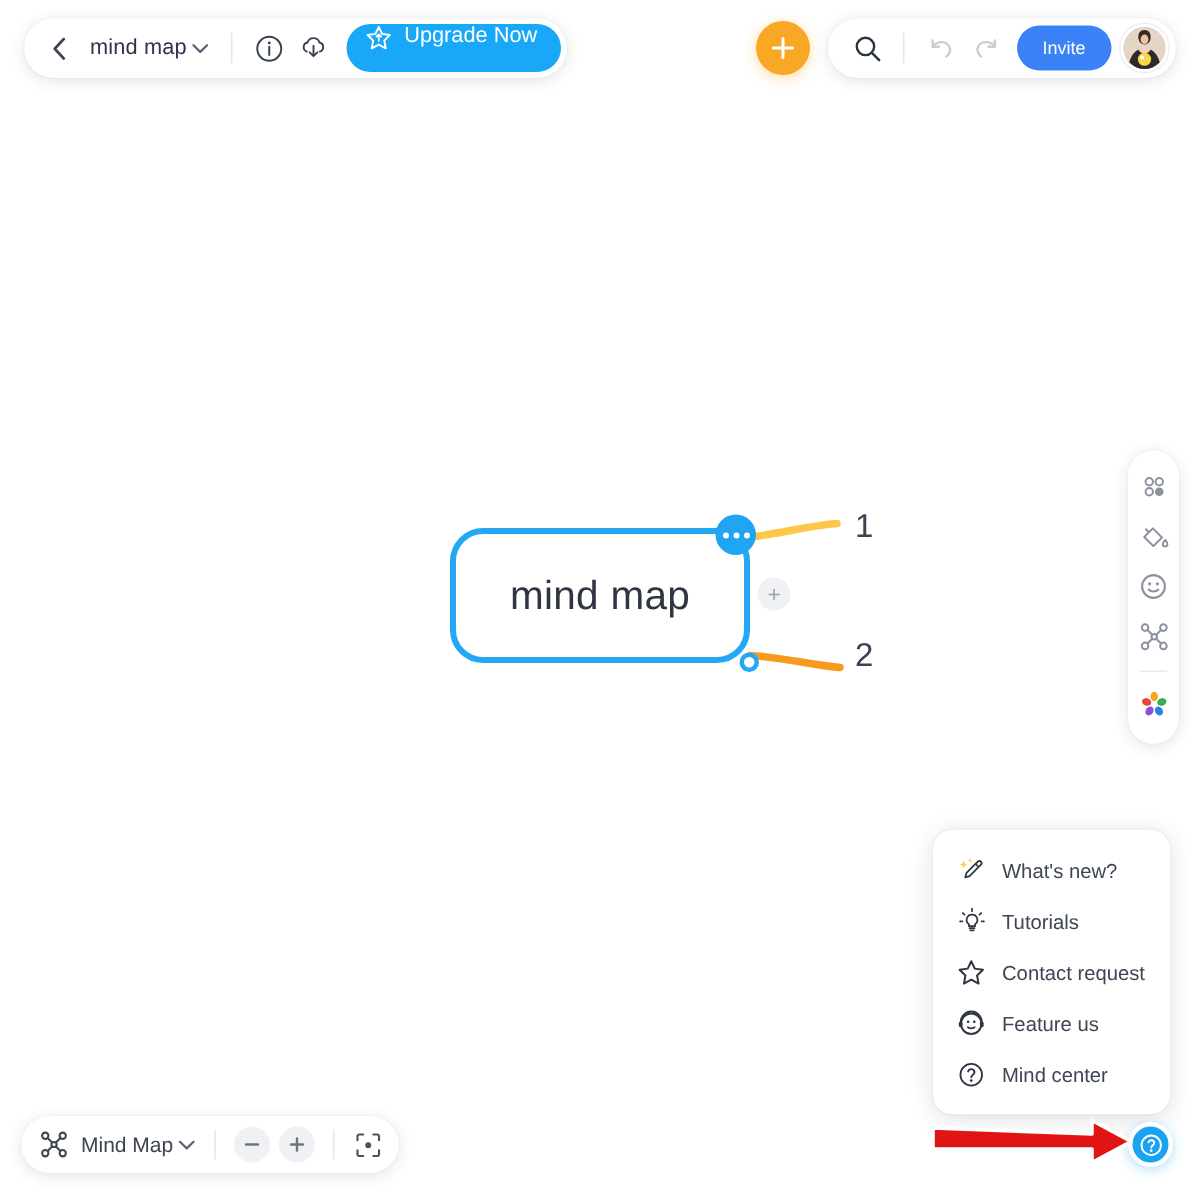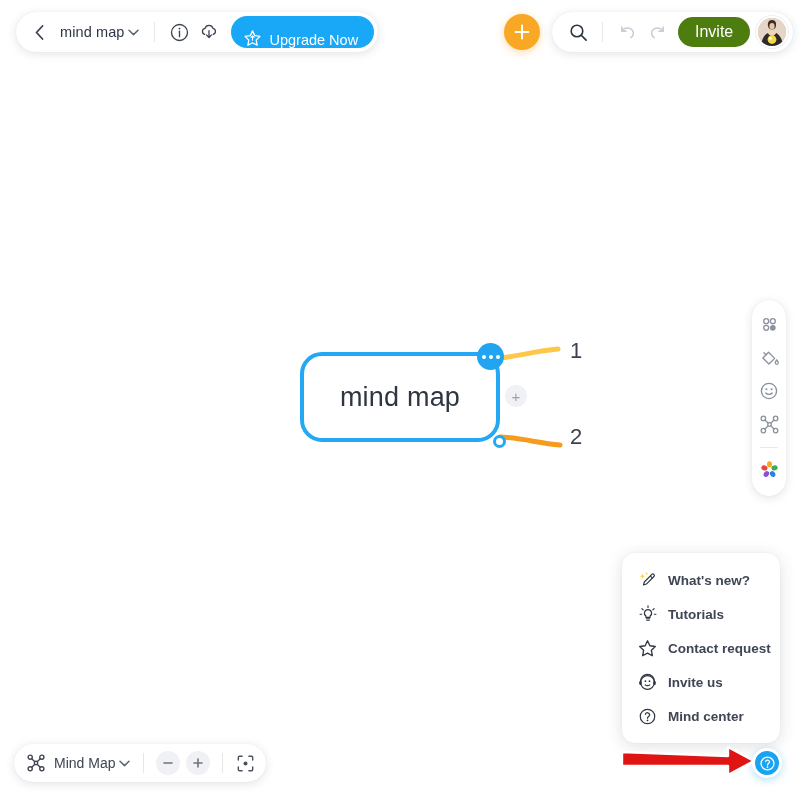--- a/index.html
+++ b/index.html
@@ -35,37 +35,37 @@
     padding: 0 4px 0 8px; white-space: nowrap;
   }
   #title-caret { color: #5b6477; display: flex; align-items: center; padding-right: 6px; cursor: pointer; }
   .icon-btn {
     width: 30px; height: 30px; border-radius: 50%;
     display: flex; align-items: center; justify-content: center;
     cursor: pointer; color: #39414f;
   }
   #upgrade-btn {
     height: 32px; border-radius: 18px; background: #18a8f7;
-    display: flex; align-items: flex-end; gap: 7px;
+    display: flex; align-items: flex-start; gap: 7px;
     padding: 0 16px 0 12px; margin-left: 7px; cursor: pointer;
     color: #fff; font-size: 14.5px; white-space: nowrap;
   }
 
   
   #add-btn {
     position: absolute; left: 504px; top: 14px;
     width: 36px; height: 36px; border-radius: 50%;
     background: #f9a825; cursor: pointer;
     display: flex; align-items: center; justify-content: center;
     box-shadow: 0 2px 9px rgba(249,168,37,.40);
   }
   #tools-pill { left: 552px; top: 12px; height: 40px; padding: 0 5px 0 11px; }
   #invite-btn {
-    height: 30px; border-radius: 16px; background: #4d7c0f; color: #fff;
-    font-size: 16px; display: flex; align-items: center; padding: 0 17px;
+    height: 30px; border-radius: 16px; background: #3b82f6; color: #fff;
+    font-size: 12px; display: flex; align-items: center; padding: 0 17px;
     margin-left: 6px; cursor: pointer; white-space: nowrap;
   }
   #avatar {
     width: 32px; height: 32px; border-radius: 50%; margin-left: 6px;
     overflow: hidden; cursor: pointer; flex: none;
     border: 2px solid #fff; box-shadow: 0 0 0 1px #eceff3;
     background: #d8c0aa; position: relative;
   }
 
   
@@ -117,21 +117,20 @@
     cursor: pointer; color: #8b929e; margin-bottom: 2px;
   }
   #side-divider { width: 18px; height: 1px; background: #e8eaee; margin: 5px 8px 6px; }
 
   
   #help-menu {
     position: absolute; left: 622px; top: 553px; width: 158px; height: 190px;
     background: #fff; border-radius: 13px;
     box-shadow: 0 3px 16px rgba(40,50,70,.15), 0 0 1px rgba(40,50,70,.12);
     padding: 10px 0;
-    font-weight: bold;
   }
   .menu-item {
     height: 34px; display: flex; align-items: center; gap: 11px;
     padding: 0 0 0 16px; cursor: pointer;
     font-size: 13.5px; color: #3e4554;
   }
   .menu-item .mi-icon { width: 19px; height: 19px; display: flex; align-items: center; justify-content: center; flex: none; color: #2f3542; }
 
   
   #bottom-pill { left: 14px; top: 744px; height: 38px; padding: 0 8px 0 12px; }
@@ -344,21 +343,21 @@
         <svg width="19" height="19" viewBox="0 0 20 20">
           <circle cx="10" cy="10" r="7.2" stroke="#2f3542" stroke-width="1.3" fill="none"></circle>
           <circle cx="7.8" cy="8.6" r="0.95" fill="#2f3542"></circle>
           <circle cx="12.1" cy="8.6" r="0.95" fill="#2f3542"></circle>
           <path d="M7.6 12.4 C8.8 13.6, 11.2 13.6, 12.4 12.4" stroke="#2f3542" stroke-width="1.2" fill="none" stroke-linecap="round"></path>
           <path d="M2.6 8.8 A7.4 7.4 0 0 1 17.4 8.8" stroke="#2f3542" stroke-width="1.3" fill="none" stroke-linecap="round"></path>
           <rect x="1.3" y="8.4" width="2.6" height="4.1" rx="1.3" fill="#2f3542"></rect>
           <rect x="16.1" y="8.4" width="2.6" height="4.1" rx="1.3" fill="#2f3542"></rect>
         </svg>
       </span>
-      <span>Invite us</span>
+      <span>Feature us</span>
     </div>
     <div class="menu-item">
       <span class="mi-icon">
         <svg width="19" height="19" viewBox="0 0 20 20">
           <circle cx="10" cy="10" r="7.6" stroke="#2f3542" stroke-width="1.3" fill="none"></circle>
           <path d="M7.8 7.7 A2.3 2.3 0 0 1 12.3 8.2 C12.3 9.9, 10 10.1, 10 11.8" stroke="#2f3542" stroke-width="1.3" fill="none" stroke-linecap="round"></path>
           <circle cx="10" cy="14.1" r="0.95" fill="#2f3542"></circle>
         </svg>
       </span>
       <span>Mind center</span>

